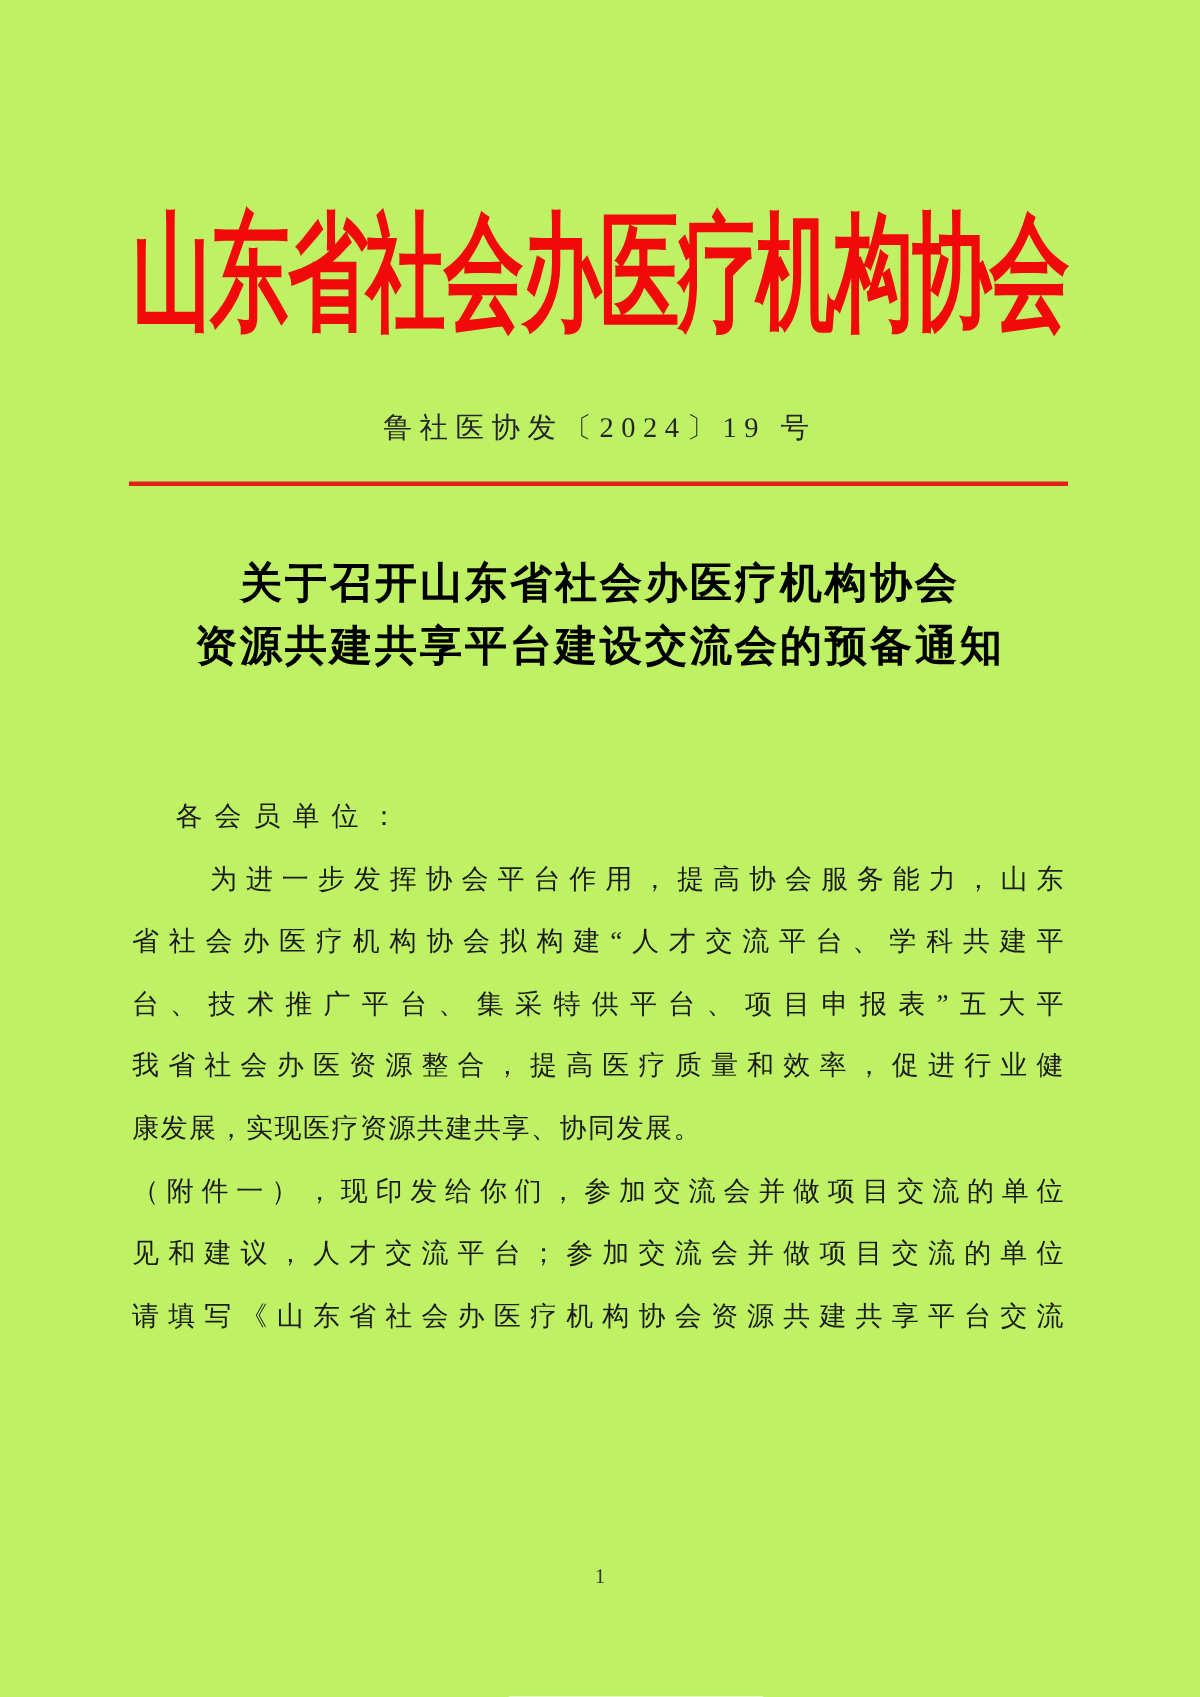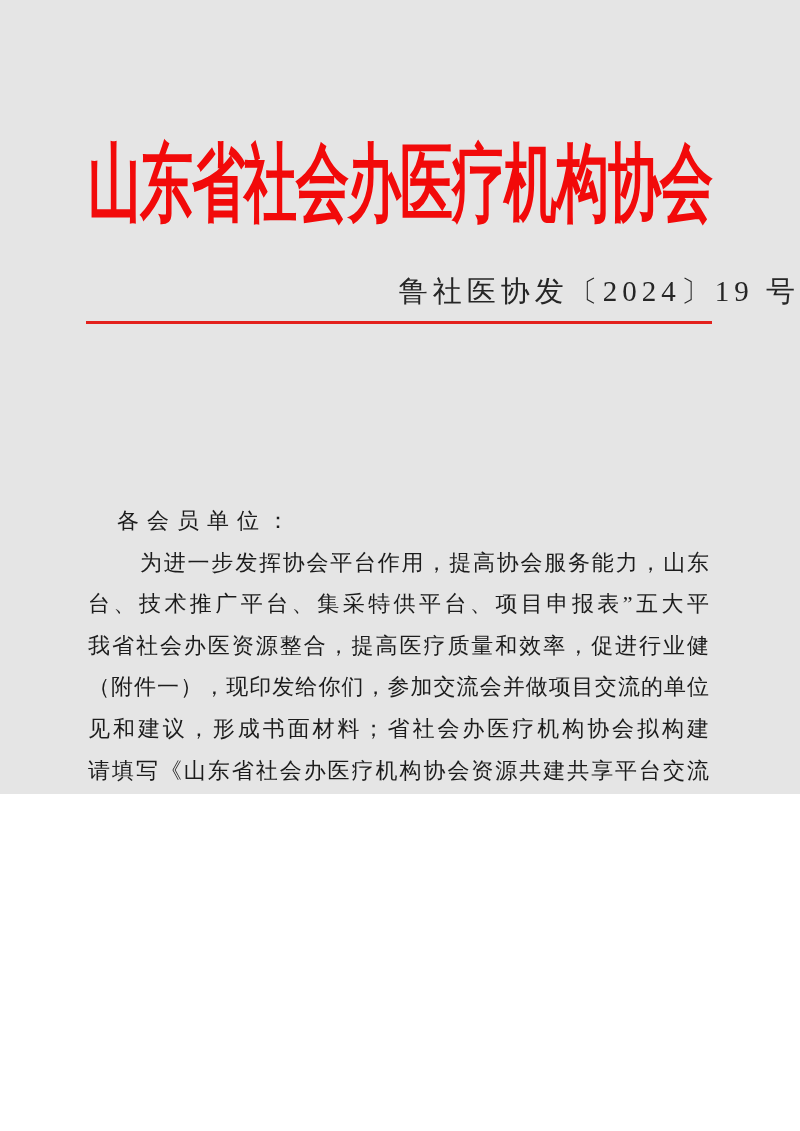--- a/index.html
+++ b/index.html
@@ -7,23 +7,23 @@
     --line-red: #e3201c;
     --ink: #1c1c1c;
   }
   * { margin: 0; padding: 0; box-sizing: border-box; }
   html, body { background: #ffffff; }
   body { font-family: "Liberation Serif", "DejaVu Serif", serif; }
 
   .page {
     position: relative;
     width: 800px;
-    height: 794px;
+    height: 1131px;
     margin: 0 auto;
-    background: #e5e5e5;
+    background: #bef264;
     overflow: hidden;
     text-decoration: underline;
   }
 
   
   .org-title-wrap {
     position: absolute;
     top: 142px;
     left: 0;
     width: 100%;
@@ -42,22 +42,22 @@
     white-space: nowrap;
     transform: scaleY(1.6);
     transform-origin: top center;
   }
 
   .doc-number {
     position: absolute;
     top: 272px;
     left: 0;
     width: 100%;
-    text-align: right;
-    font-size: 29px;
+    text-align: center;
+    font-size: 19px;
     letter-spacing: 5px;
     color: #262626;
   }
 
   .red-line {
     position: absolute;
     top: 321px;
     left: 86px;
     width: 626px;
     height: 3px;
@@ -72,25 +72,25 @@
     text-align: center;
     font-weight: 700;
     color: #000000;
     font-size: 28px;
     line-height: 42px;
     letter-spacing: 2px;
   }
 
   .body-text {
     position: absolute;
-    top: 500px;
+    top: 524px;
     left: 88px;
     width: 622px;
     color: var(--ink);
-    font-size: 22px;
+    font-size: 18px;
     line-height: 41.6px;
     letter-spacing: 1px;
   }
   .line { width: 100%; }
   .line.just {
     text-align: justify;
     text-align-last: justify;
     text-justify: inter-character;
   }
   .line.ind1 { padding-left: 29px; letter-spacing: 8px; }
@@ -112,26 +112,32 @@
 <div class="page">
 
   <div class="org-title-wrap">
     <span class="org-title">山东省社会办医疗机构协会</span>
   </div>
 
   <div class="doc-number">鲁社医协发〔2024〕19 号</div>
 
   <div class="red-line"></div>
 
+  <div class="doc-title">
+    <div>关于召开山东省社会办医疗机构协会</div>
+    <div>资源共建共享平台建设交流会的预备通知</div>
+  </div>
 
   <div class="body-text">
     <div class="line ind1">各会员单位：</div>
     <div class="line ind2 just">为进一步发挥协会平台作用，提高协会服务能力，山东</div>
+    <div class="line just">省社会办医疗机构协会拟构建“人才交流平台、学科共建平</div>
     <div class="line just">台、技术推广平台、集采特供平台、项目申报表”五大平</div>
     <div class="line just">我省社会办医资源整合，提高医疗质量和效率，促进行业健</div>
+    <div class="line">康发展，实现医疗资源共建共享、协同发展。</div>
     <div class="line just">（附件一），现印发给你们，参加交流会并做项目交流的单位</div>
-    <div class="line just">见和建议，形成书面材料；省社会办医疗机构协会拟构建</div>
+    <div class="line just">见和建议，人才交流平台；参加交流会并做项目交流的单位</div>
     <div class="line just">请填写《山东省社会办医疗机构协会资源共建共享平台交流</div>
   </div>
 
   <div class="page-number">1</div>
 
 </div>
 
 </body></html>

